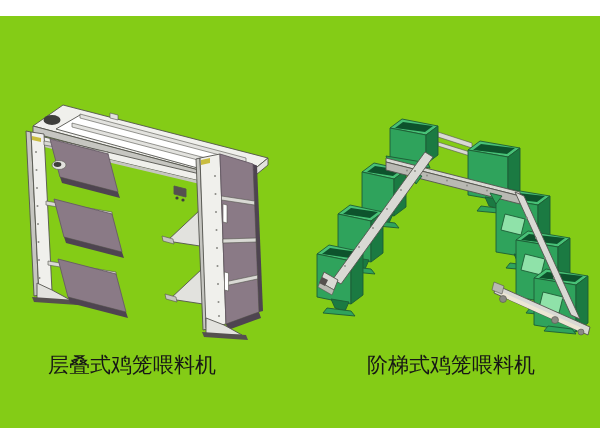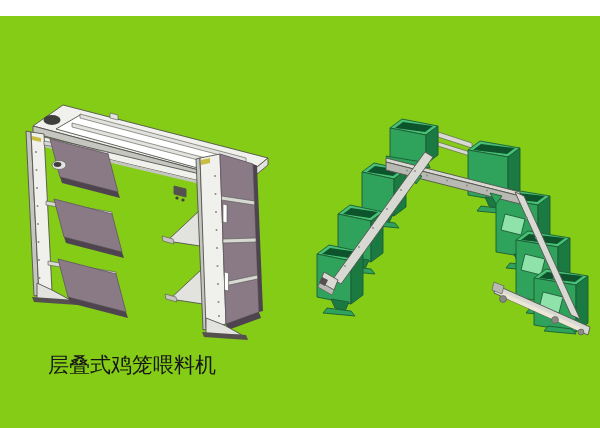--- a/index.html
+++ b/index.html
@@ -261,13 +261,14 @@
         <polygon class="f-cream" points="190,178 270,214 269,218 189,182"></polygon>
         <polygon class="ol-t f-rail-shade" points="182,168 192,172 190,180 180,176"></polygon>
         <circle class="ol-t f-rivet" cx="191" cy="185" r="3.5"></circle>
         <circle class="ol-t f-rivet" cx="243" cy="206" r="3.5"></circle>
         <circle class="ol-t f-rivet" cx="269" cy="218" r="3"></circle>
       </g>
     </svg>
   </div>
 
   <div class="caption" id="cap-stacked">层叠式鸡笼喂料机</div>
+  <div class="caption" id="cap-stepped">阶梯式鸡笼喂料机</div>
 </div>
 
 </body></html>

